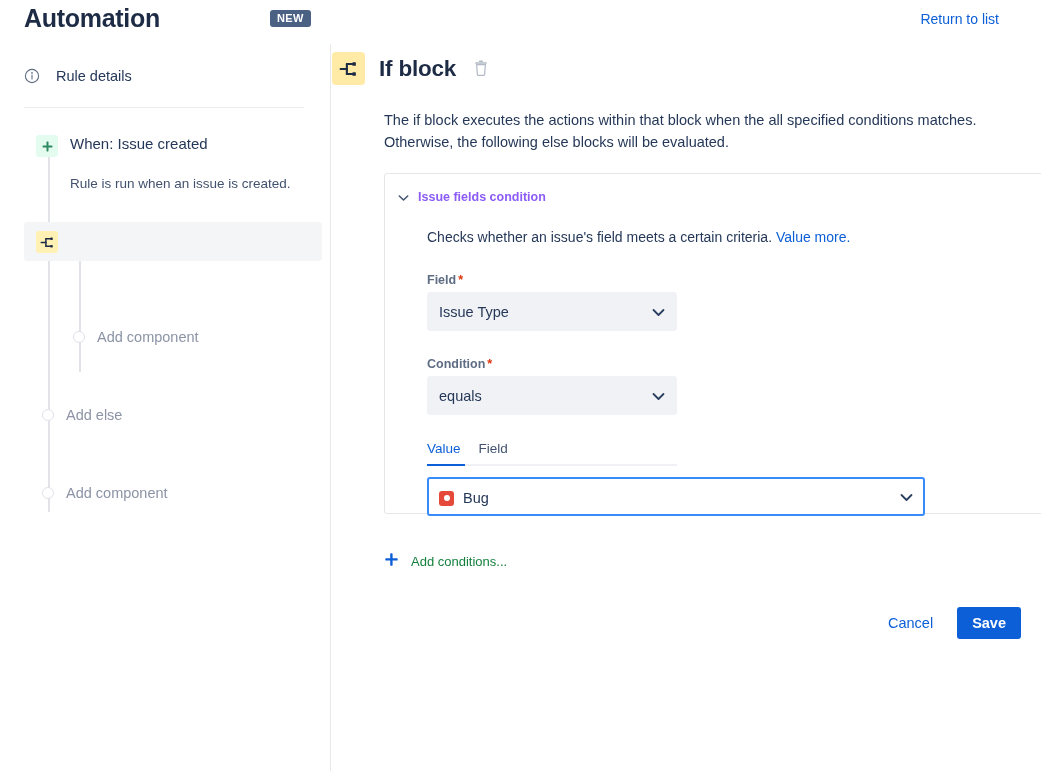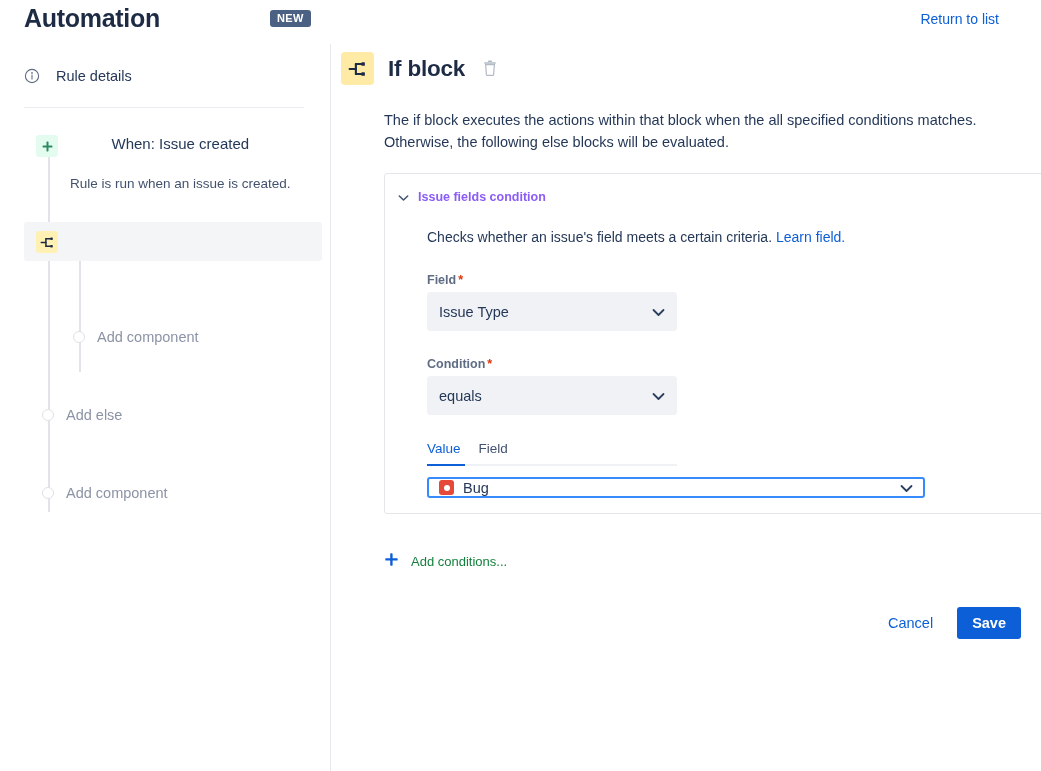--- a/index.html
+++ b/index.html
@@ -122,21 +122,20 @@
     justify-content: center;
     margin-top: 1px;
   }
   .icon-when { background: #e3fcef; }
   .icon-if   { background: #fff0b3; }
   .node .node-text { padding-top: 0px; }
   .node .node-title {
     font-size: 15px;
     color: #253858;
     line-height: 20px;
-    text-align: center;
   }
   .node .node-sub {
     font-size: 13.5px;
     color: #42526e;
     line-height: 20px;
     margin-top: 20px;
   }
 
   .placeholder-node {
     position: absolute;
@@ -160,21 +159,21 @@
   
   .main {
     position: absolute;
     left: 331px;
     top: 44px;
     width: 710px;
     height: 727px;
   }
   .block-header {
     position: absolute;
-    left: 10px;
+    left: 1px;
     top: 8px;
     display: flex;
     align-items: center;
     gap: 14px;
   }
   .block-icon {
     width: 33px; height: 33px;
     background: #ffeaa6;
     border-radius: 4px;
     display: flex;
@@ -297,26 +296,26 @@
     left: 0;
     bottom: -2px;
     width: 38px;
     height: 2px;
     background: #0c5fd6;
   }
 
   .value-select {
     margin-top: 11px;
     width: 498px;
-    height: 21px;
+    height: 39px;
     border: 2px solid #388bfd;
     border-radius: 3px;
     background: #ffffff;
     display: flex;
-    align-items: center;
+    align-items: flex-end;
     padding: 8px 10px;
     box-sizing: border-box;
     position: relative;
     cursor: pointer;
   }
   .bug-chip {
     display: flex;
     align-items: center;
     gap: 9px;
   }
@@ -488,21 +487,21 @@
         <svg width="11" height="8" viewBox="0 0 11 8" fill="none" stroke="#42526e" stroke-width="1.5" stroke-linecap="round" stroke-linejoin="round">
           <path d="M1.3 2 L5.5 6 L9.7 2"></path>
         </svg>
       </span>
       <span class="cond-name">Issue fields condition</span>
     </div>
 
     <div class="cond-body">
       <div class="cond-desc">
         <span>Checks whether an issue's field meets a certain criteria.</span>
-        <a>Learn field.</a>
+        <a>Value more.</a>
       </div>
 
       <div class="field-label">
         <span>Field</span><span class="req">*</span>
       </div>
       <div class="select-box">
         <span>Issue Type</span>
         <span class="chev">
           <svg width="13" height="9" viewBox="0 0 13 9" fill="none" stroke="#2a3f5f" stroke-width="1.8" stroke-linecap="round" stroke-linejoin="round">
             <path d="M1.5 2 L6.5 7 L11.5 2"></path>

